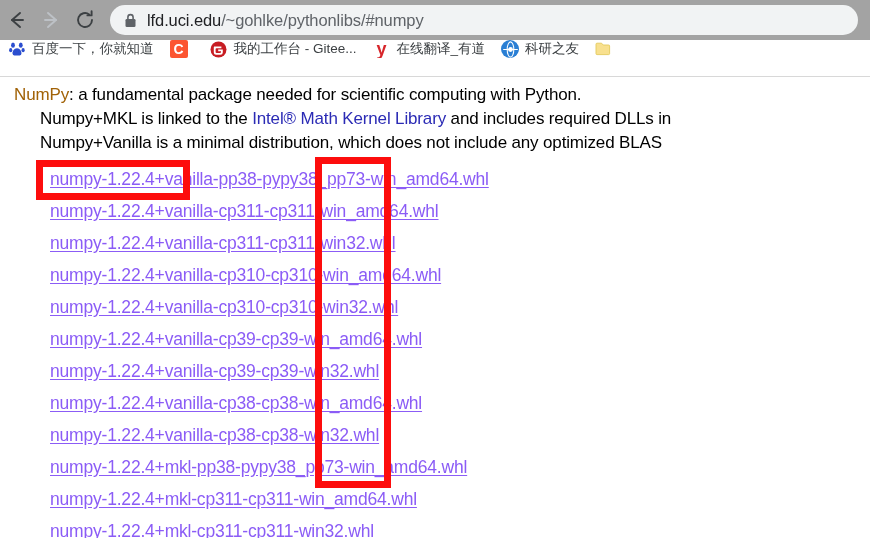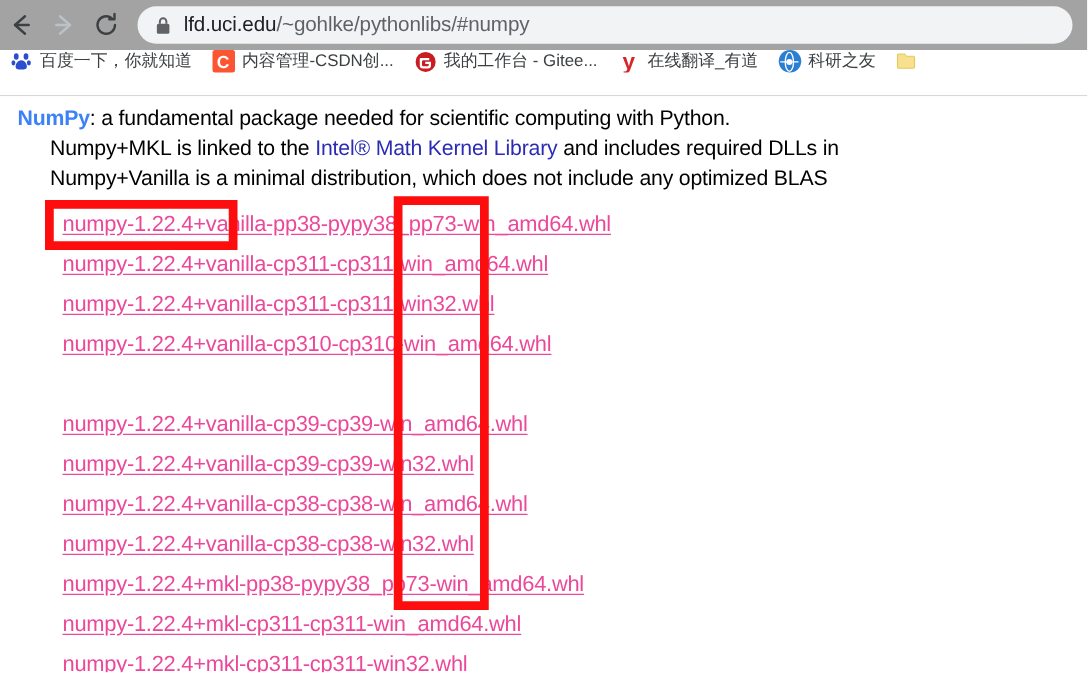--- a/index.html
+++ b/index.html
@@ -114,35 +114,35 @@
     left: 14px;
     white-space: nowrap;
     font-family: "Liberation Sans", sans-serif;
     font-size: 17px;
     color: #000000;
     letter-spacing: -0.15px;
   }
   .para.l1 { top: 8px; }
   .para.l2 { top: 32px; left: 40px; }
   .para.l3 { top: 56px; left: 40px; }
-  .numpy-title { color: #3b82f6; font-weight: bold; }
+  .numpy-title { color: #a16207; font-weight: normal; }
   .inline-link { color: #2b2bb5; }
 
   .filelist {
     position: absolute;
     left: 0; top: 0;
     width: 870px; height: 461px;
   }
   .filerow {
     position: absolute;
     left: 50px;
     white-space: nowrap;
     font-family: "Liberation Sans", sans-serif;
     font-size: 17.5px;
-    color: #ec4899;
+    color: #8b5cf6;
     text-decoration: underline;
     text-underline-offset: 2px;
     letter-spacing: -0.2px;
   }
 
   
   .redbox {
     position: absolute;
     border: 7px solid #fd0d0d;
     box-sizing: border-box;
@@ -211,21 +211,20 @@
           <ellipse cx="1.7" cy="9.2" rx="1.6" ry="2.1" fill="#2b4ecf"></ellipse>
           <ellipse cx="14.1" cy="9.2" rx="1.6" ry="2.1" fill="#2b4ecf"></ellipse>
           <path d="M8 7.2 C11 7.2 13 10.6 12.4 13 C12 14.6 9.8 14.6 8 14.6 C6.2 14.6 4 14.6 3.6 13 C3 10.6 5 7.2 8 7.2Z" fill="#2b4ecf"></path>
         </svg>
       </span>
       <span class="bm-label">百度一下，你就知道</span>
     </div>
 
     <div class="bm">
       <span class="bm-ico ico-csdn">C</span>
-      <span class="bm-label">内容管理-CSDN创...</span>
     </div>
 
     <div class="bm">
       <span class="bm-ico ico-gitee">
         <svg width="17" height="17" viewBox="0 0 17 17">
           <circle cx="8.5" cy="8.5" r="8" fill="#c71d23"></circle>
           <path d="M4.2 5.4 H11.4 V7.2 H6.4 A1 1 0 0 0 5.6 8.2 V11 A1 1 0 0 0 6.6 12 H10 A1 1 0 0 0 11 11 V10.2 H8.2 V8.4 H12.8 V11.4 A2.4 2.4 0 0 1 10.4 13.8 H6.2 A2.4 2.4 0 0 1 3.8 11.4 V6.8 A1.4 1.4 0 0 1 4.2 5.4Z" fill="#ffffff"></path>
         </svg>
       </span>
       <span class="bm-label">我的工作台 - Gitee...</span>
@@ -266,20 +265,21 @@
 
     <div class="para l3">Numpy+Vanilla is a minimal distribution, which does not include any optimized BLAS</div>
 
     <div class="para l2"><span>Numpy+MKL is linked to the </span><span class="inline-link">Intel® Math Kernel Library</span><span> and includes required DLLs in</span></div>
 
     <div class="filelist">
       <a class="filerow" style="top:92px">numpy-1.22.4+vanilla-pp38-pypy38_pp73-win_amd64.whl</a>
       <a class="filerow" style="top:124px">numpy-1.22.4+vanilla-cp311-cp311-win_amd64.whl</a>
       <a class="filerow" style="top:156px">numpy-1.22.4+vanilla-cp311-cp311-win32.whl</a>
       <a class="filerow" style="top:188px">numpy-1.22.4+vanilla-cp310-cp310-win_amd64.whl</a>
+      <a class="filerow" style="top:220px">numpy-1.22.4+vanilla-cp310-cp310-win32.whl</a>
       <a class="filerow" style="top:252px">numpy-1.22.4+vanilla-cp39-cp39-win_amd64.whl</a>
       <a class="filerow" style="top:284px">numpy-1.22.4+vanilla-cp39-cp39-win32.whl</a>
       <a class="filerow" style="top:316px">numpy-1.22.4+vanilla-cp38-cp38-win_amd64.whl</a>
       <a class="filerow" style="top:348px">numpy-1.22.4+vanilla-cp38-cp38-win32.whl</a>
       <a class="filerow" style="top:380px">numpy-1.22.4+mkl-pp38-pypy38_pp73-win_amd64.whl</a>
       <a class="filerow" style="top:412px">numpy-1.22.4+mkl-cp311-cp311-win_amd64.whl</a>
       <a class="filerow" style="top:444px">numpy-1.22.4+mkl-cp311-cp311-win32.whl</a>
     </div>
   </div>
 

